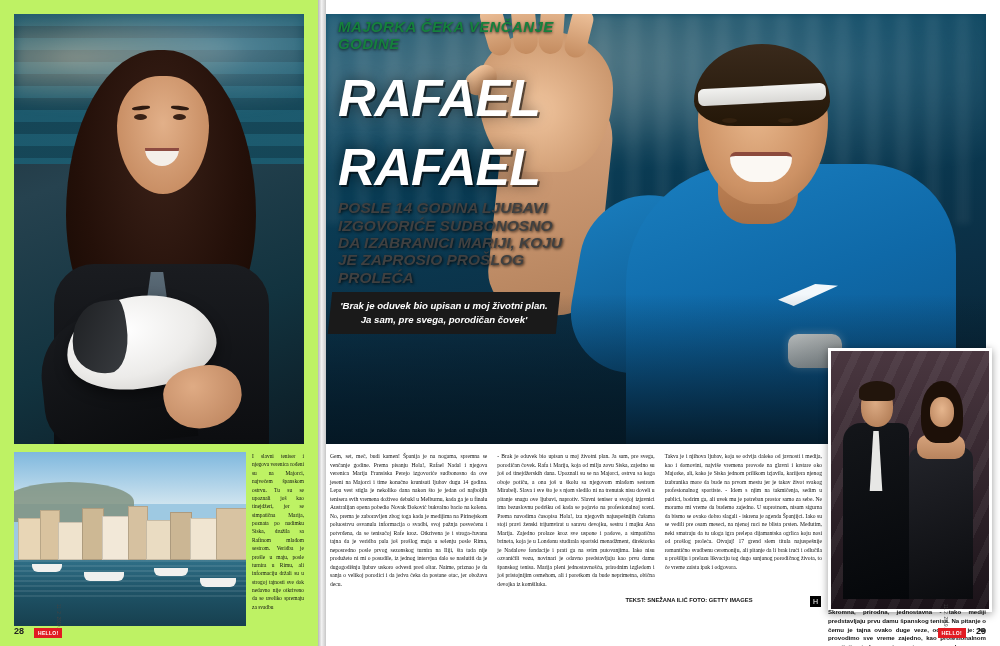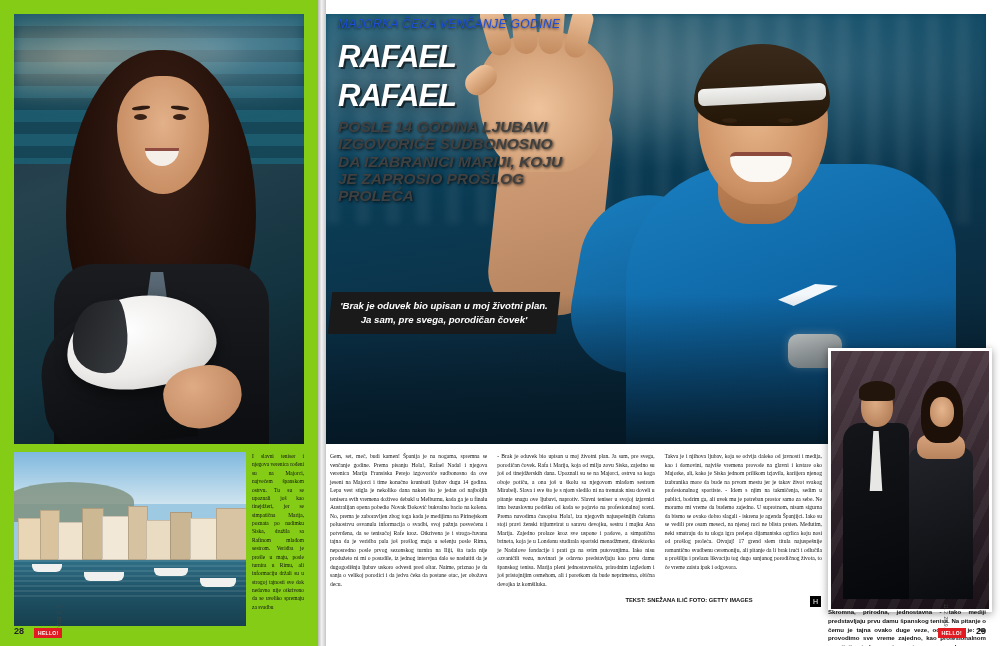--- a/index.html
+++ b/index.html
@@ -5,21 +5,21 @@
   html,body{margin:0;padding:0;}
   body{
     width:1000px;height:646px;
     background:#e9e9e9;
     font-family:"Liberation Serif", serif;
     overflow:hidden;
     position:relative;
   }
   .page{position:absolute;inset:0;background:#ffffff;}
   
-  .left-page{position:absolute;left:0;top:0;width:318px;height:646px;background:#84cc16;}
+  .left-page{position:absolute;left:0;top:0;width:318px;height:646px;background:#bef264;}
   .left-photo{
     position:absolute;left:14px;top:14px;width:290px;height:430px;
     background:linear-gradient(160deg,#1d2a33 0%,#26424f 35%,#12333f 70%,#0c1c25 100%);
     overflow:hidden;
   }
   .lp-bleachers{
     position:absolute;left:0;top:0;width:100%;height:150px;
     background:repeating-linear-gradient(180deg,#1b5f74 0px,#1b5f74 12px,#13485a 12px,#13485a 24px);
     opacity:.85;
   }
@@ -182,26 +182,26 @@
     background:#ffffff;
     clip-path:polygon(0% 72%,62% 0%,100% 8%,26% 100%);
     opacity:.95;
   }
   
   .headline{
     position:absolute;left:338px;top:18px;width:230px;color:#fff;
     font-family:"Liberation Sans", sans-serif;
   }
   .kicker{
-    font-size:12px;font-weight:normal;font-style:italic;line-height:1.15;
-    letter-spacing:.4px;color:#1d4ed8;text-shadow:0 1px 3px rgba(0,0,0,.75);
+    font-size:15px;font-weight:bold;font-style:italic;line-height:1.15;
+    letter-spacing:.4px;color:#15803d;text-shadow:0 1px 3px rgba(0,0,0,.75);
   }
   .title{
-    margin-top:11px;
-    font-size:31px;font-weight:bold;font-style:italic;line-height:.92;
+    margin-top:22px;
+    font-size:52px;font-weight:bold;font-style:italic;line-height:.92;
     letter-spacing:-1px;color:#ffffff;
     text-shadow:2px 2px 0 rgba(0,0,0,.55), 0 0 14px rgba(0,0,0,.5);
   }
   .subhead{
     margin-top:7px;
     font-size:15.5px;font-weight:bold;font-style:italic;line-height:1.12;
     color:#404040;text-shadow:1px 1px 3px rgba(0,0,0,.8);
   }
   .quote-box{
     position:absolute;left:330px;top:292px;width:212px;

